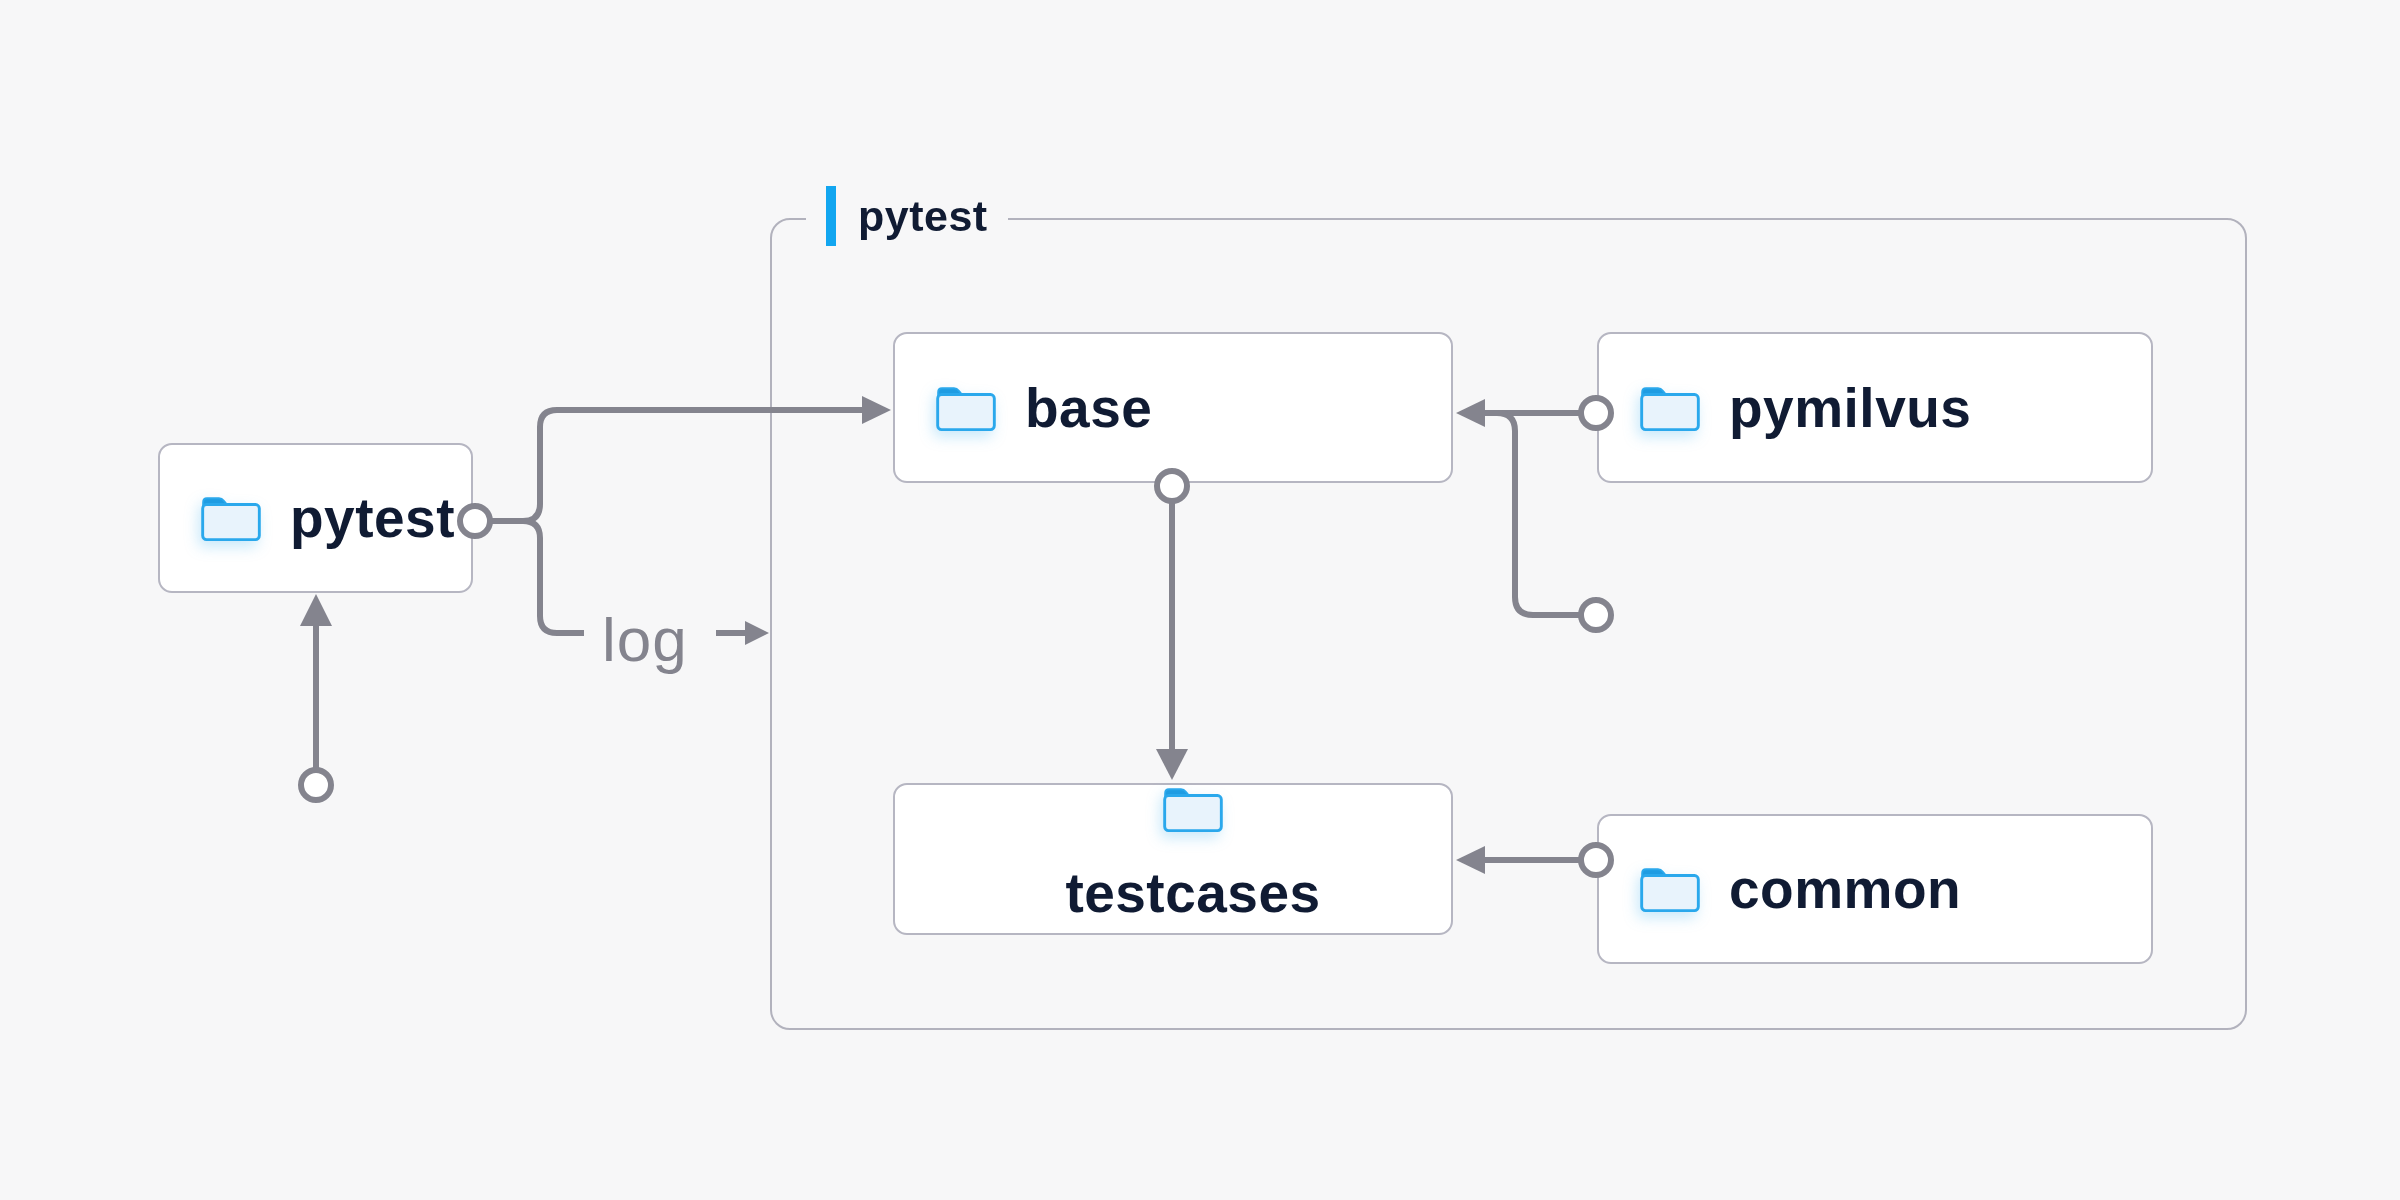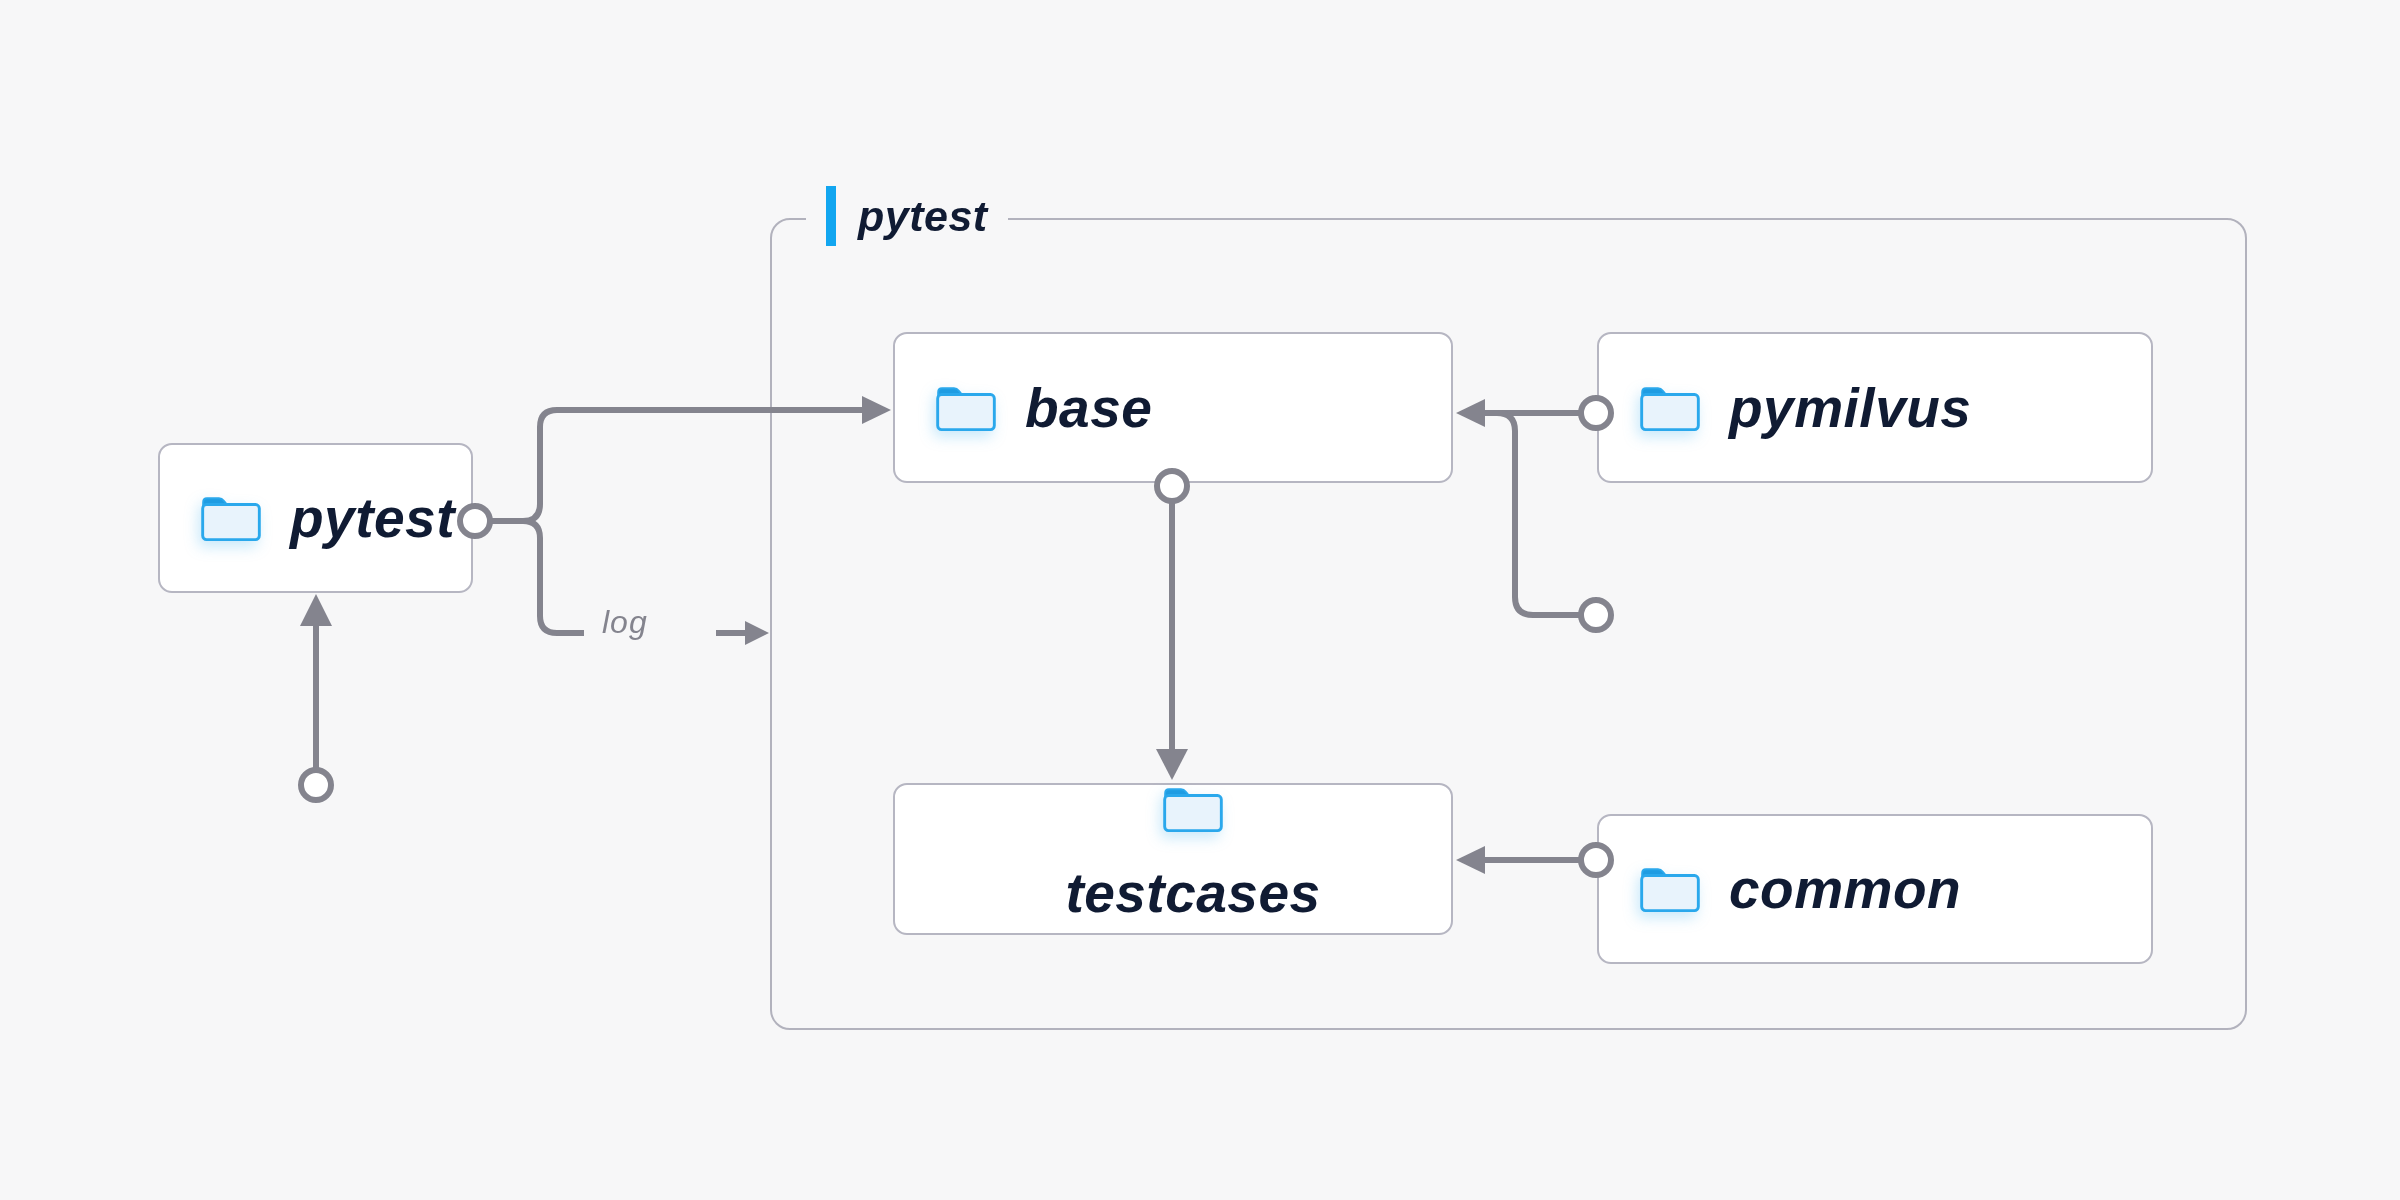--- a/index.html
+++ b/index.html
@@ -13,21 +13,21 @@
     --folder-blue:#2aa8ec;
     --folder-tab:#1f9ce2;
     --folder-fill:#e8f3fc;
   }
   *{margin:0;padding:0;box-sizing:border-box;}
   html,body{width:2400px;height:1200px;overflow:hidden;}
   body{
     background:var(--background);
     font-family:"Liberation Sans","DejaVu Sans",sans-serif;
   }
-  .canvas{position:relative;width:2400px;height:1200px;background:var(--background);font-style:italic;}
+  .canvas{position:relative;width:2400px;height:1200px;background:var(--background);}
 
   
   .group{
     position:absolute;left:770px;top:218px;width:1477px;height:812px;
     border:2px solid var(--container-border);border-radius:20px;
   }
   .group-label{
     position:absolute;left:806px;top:184px;height:64px;
     display:flex;align-items:center;gap:22px;
     background:var(--background);padding:0 20px;z-index:4;
@@ -62,21 +62,21 @@
 
   
   .connectors{position:absolute;left:0;top:0;width:2400px;height:1200px;z-index:3;pointer-events:none;}
   .edge-path{fill:none;stroke:var(--line-gray);stroke-width:6;}
   .port{fill:#ffffff;stroke:var(--line-gray);stroke-width:6;}
   .arrowhead{fill:var(--line-gray);stroke:none;}
 
   
   .log-label{
     position:absolute;left:602px;top:604px;z-index:4;
-    font-size:32px;font-weight:500;color:var(--line-gray);letter-spacing:1px;
+    font-size:62px;font-weight:500;color:var(--line-gray);letter-spacing:1px;
   }
 </style>
 </head>
 <body>
 
 <div class="canvas">
 
   <div class="group"></div>
   <div class="group-label">
     <div class="accent-bar"></div>

